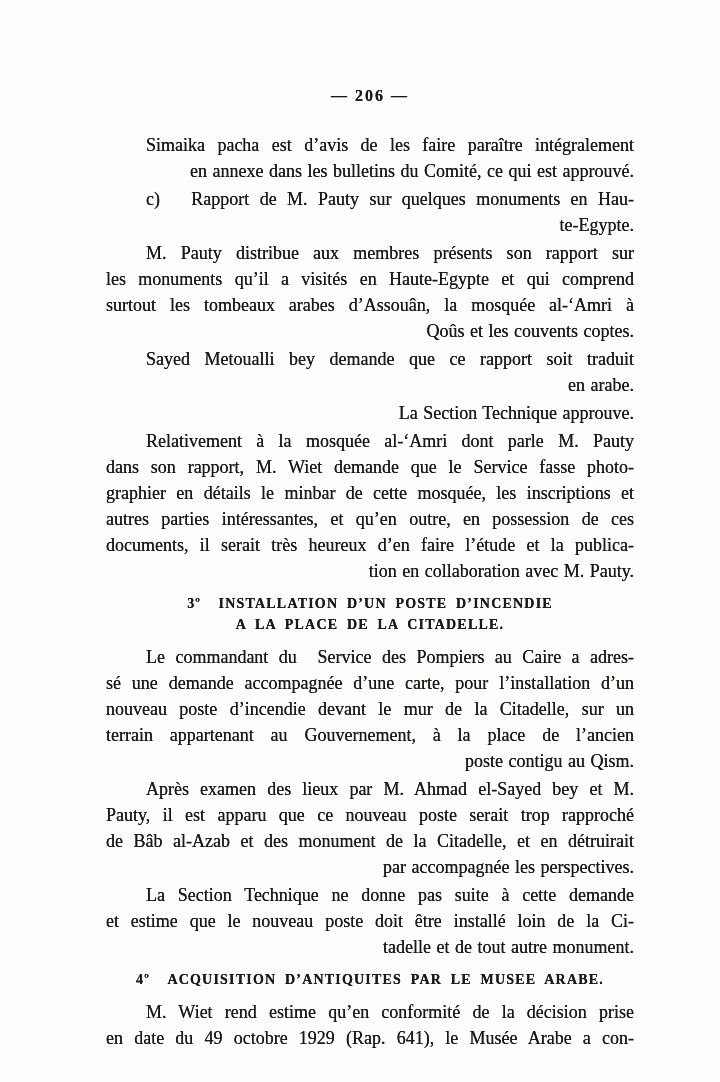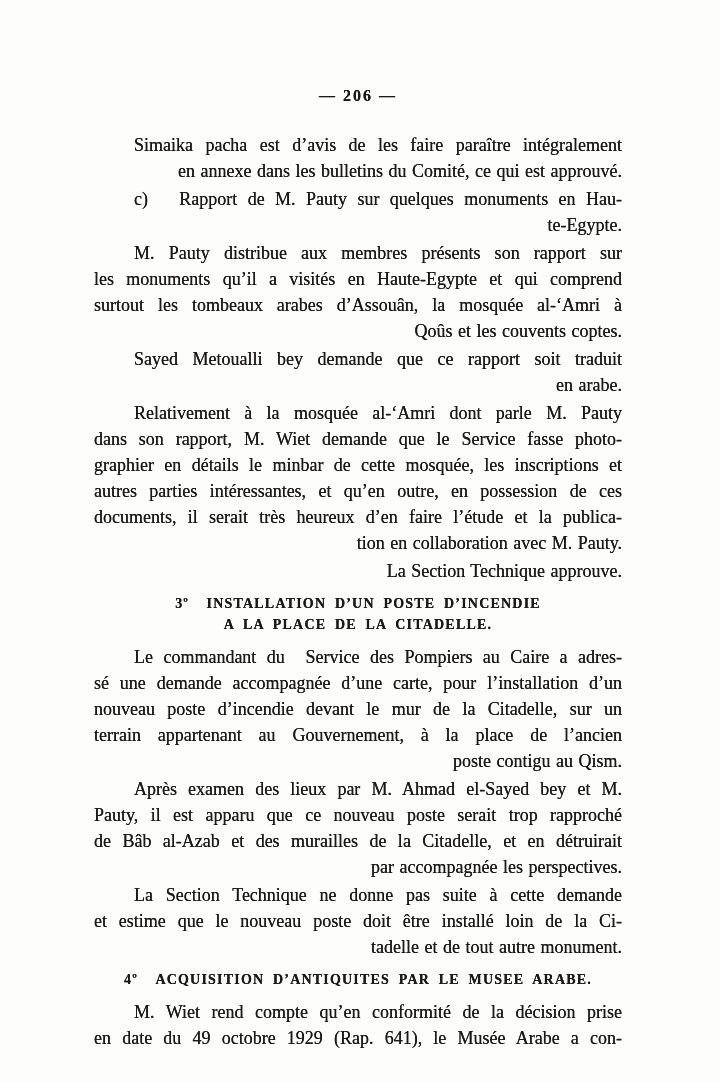--- a/index.html
+++ b/index.html
@@ -11,21 +11,21 @@
     position: relative;
     width: 720px;
     height: 1082px;
     background: #fdfdfc;
     overflow: hidden;
     font-family: "Liberation Serif", "DejaVu Serif", serif;
     color: #1c1a18;
   }
   .text-column {
     position: absolute;
-    left: 94px;
+    left: 106px;
     top: 86px;
     width: 528px;
   }
   .page-number {
     text-align: center;
     font-size: 16px;
     font-weight: bold;
     letter-spacing: 2px;
     line-height: 20px;
     margin-bottom: 26px;
@@ -75,54 +75,54 @@
           <div class="line indent just">M. Pauty distribue aux membres présents son rapport sur</div>
           <div class="line just">les monuments qu’il a visités en Haute-Egypte et qui comprend</div>
           <div class="line just">surtout les tombeaux arabes d’Assouân, la mosquée al-‘Amri à</div>
           <div class="line left">Qoûs et les couvents coptes.</div>
         </div>
         <div class="para">
           <div class="line indent just">Sayed Metoualli bey demande que ce rapport soit traduit</div>
           <div class="line left">en arabe.</div>
         </div>
         <div class="para">
+          <div class="line indent left">La Section Technique approuve.</div>
+        </div>
+        <div class="para">
           <div class="line indent just">Relativement à la mosquée al-‘Amri dont parle M. Pauty</div>
           <div class="line just">dans son rapport, M. Wiet demande que le Service fasse photo-</div>
           <div class="line just">graphier en détails le minbar de cette mosquée, les inscriptions et</div>
           <div class="line just">autres parties intéressantes, et qu’en outre, en possession de ces</div>
           <div class="line just">documents, il serait très heureux d’en faire l’étude et la publica-</div>
           <div class="line left">tion en collaboration avec M. Pauty.</div>
-        </div>
-        <div class="para">
-          <div class="line indent left">La Section Technique approuve.</div>
         </div>
         <div class="heading">
           <div class="line">3º&nbsp;&nbsp;INSTALLATION D’UN POSTE D’INCENDIE</div>
           <div class="line">A LA PLACE DE LA CITADELLE.</div>
         </div>
         <div class="para">
           <div class="line indent just">Le commandant du&nbsp; Service des Pompiers au Caire a adres-</div>
           <div class="line just">sé une demande accompagnée d’une carte, pour l’installation d’un</div>
           <div class="line just">nouveau poste d’incendie devant le mur de la Citadelle, sur un</div>
           <div class="line just">terrain appartenant au Gouvernement, à la place de l’ancien</div>
           <div class="line left">poste contigu au Qism.</div>
         </div>
         <div class="para">
           <div class="line indent just">Après examen des lieux par M. Ahmad el-Sayed bey et M.</div>
           <div class="line just">Pauty, il est apparu que ce nouveau poste serait trop rapproché</div>
-          <div class="line just">de Bâb al-Azab et des murailles de la Citadelle, et en détruirait</div>
+          <div class="line just">de Bâb al-Azab et des monument de la Citadelle, et en détruirait</div>
           <div class="line left">par accompagnée les perspectives.</div>
         </div>
         <div class="para">
           <div class="line indent just">La Section Technique ne donne pas suite à cette demande</div>
           <div class="line just">et estime que le nouveau poste doit être installé loin de la Ci-</div>
           <div class="line left">tadelle et de tout autre monument.</div>
         </div>
         <div class="heading">
           <div class="line">4º&nbsp;&nbsp;ACQUISITION D’ANTIQUITES PAR LE MUSEE ARABE.</div>
         </div>
         <div class="para">
-          <div class="line indent just">M. Wiet rend compte qu’en conformité de la décision prise</div>
+          <div class="line indent just">M. Wiet rend estime qu’en conformité de la décision prise</div>
           <div class="line just">en date du 49 octobre 1929 (Rap. 641), le Musée Arabe a con-</div>
         </div>
       </div>
   </div>
 </div>
 
 </body></html>

